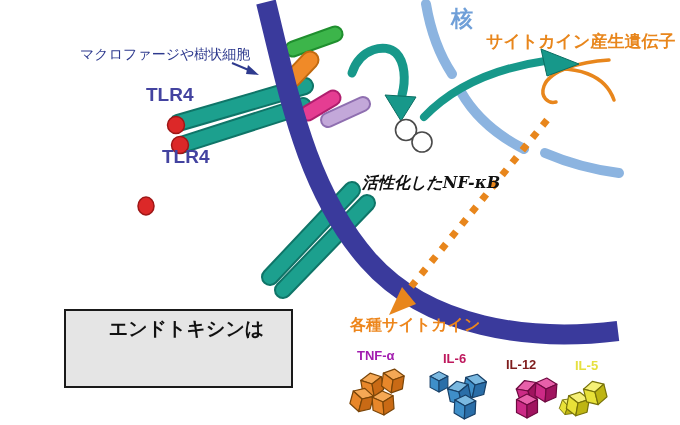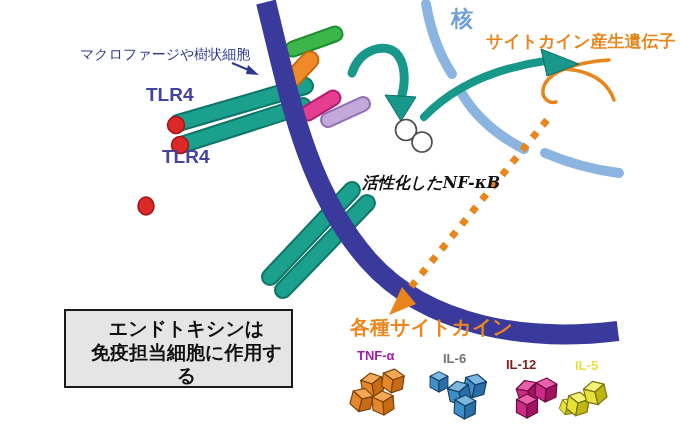--- a/index.html
+++ b/index.html
@@ -10,24 +10,24 @@
   .stage svg{position:absolute;left:0;top:0;}
   .lbl{position:absolute;white-space:nowrap;line-height:1.1;}
   .lbl-cell{left:80px;top:47px;font-size:14px;font-weight:400;color:#2e3a8e;}
   .lbl-tlr4-top{left:146px;top:85px;font-size:19px;font-weight:600;color:#4343a0;}
   .lbl-endotoxin{left:56px;top:131px;font-size:16px;font-weight:700;color:#d32727;}
   .lbl-tlr4-bottom{left:162px;top:147px;font-size:19px;font-weight:600;color:#4343a0;}
   .lbl-nucleus{left:451px;top:7px;font-size:22px;font-weight:600;color:#6f9fd8;}
   .lbl-gene{left:486px;top:33px;font-size:17px;font-weight:700;color:#e8861c;}
   .lbl-nfkb{left:362px;top:154px;font-size:16px;font-weight:700;font-style:italic;
             color:#111;font-family:"DejaVu Serif",serif;margin-top:20px;}
-  .lbl-cytokines{left:350px;top:316px;font-size:20px;font-weight:700;color:#ed861c;}
+  .lbl-cytokines{left:350px;top:316px;font-size:16px;font-weight:700;color:#ed861c;}
   .lbl-cyto{font-size:13px;font-weight:700;}
   .c-tnf{left:357px;top:349px;color:#a21caf;}
-  .c-il6{left:443px;top:352px;color:#737373;}
+  .c-il6{left:443px;top:352px;color:#be185d;}
   .c-il12{left:506px;top:358px;color:#7f1d1d;}
   .c-il1{left:575px;top:359px;color:#e6e040;}
   .caption-box{
     position:absolute;left:64px;top:309px;width:229px;height:79px;
     border:2px solid #1a1a1a;background:#e5e5e5;box-sizing:border-box;
     padding:6px 0 0 16px;font-size:19px;line-height:23.5px;color:#111;
     font-weight:600;
     text-align:center;
   }
 </style>
@@ -161,16 +161,15 @@
   <div class="lbl lbl-nfkb">活性化したNF-κB</div>
   <div class="lbl lbl-cytokines">各種サイトカイン</div>
 
   <div class="lbl lbl-cyto c-tnf">TNF-α</div>
   <div class="lbl lbl-cyto c-il6">IL-6</div>
   <div class="lbl lbl-cyto c-il12">IL-12</div>
   <div class="lbl lbl-cyto c-il1">IL-5</div>
 
   <div class="caption-box">
     <div>エンドトキシンは</div>
-    <div>免疫担当細胞に作用する</div>
   </div>
 
 </div>
 
 </body></html>

